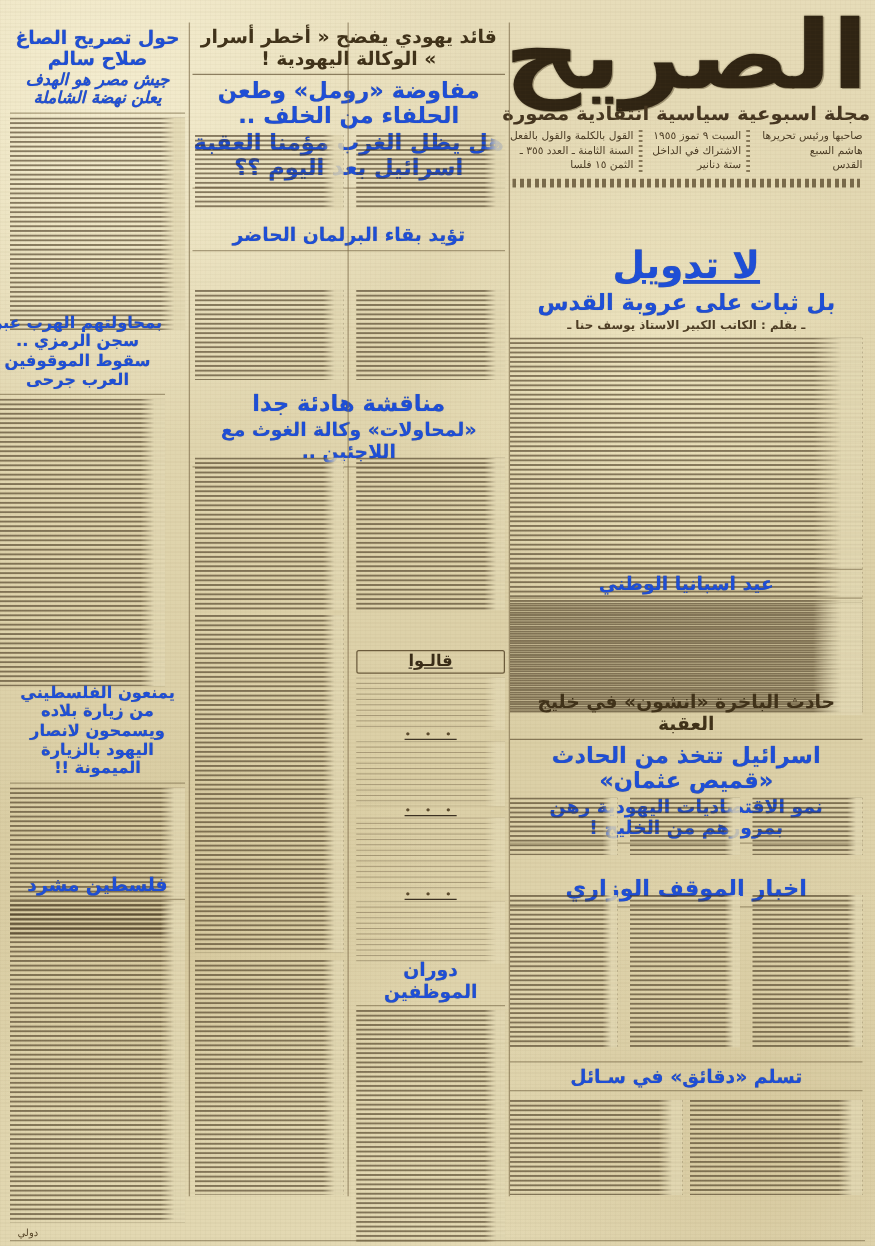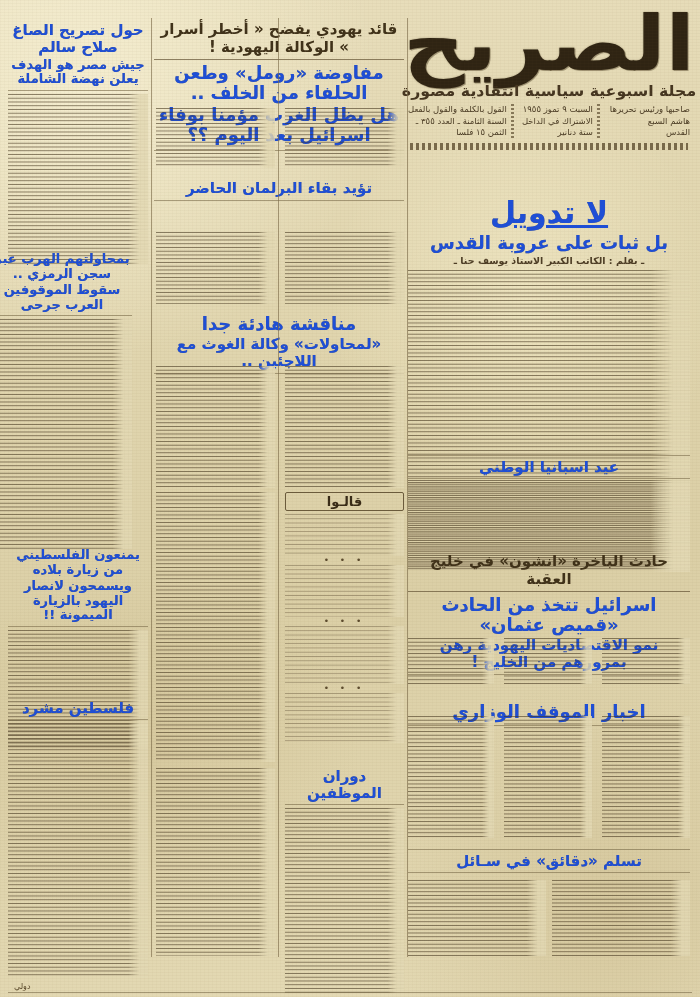--- a/index.html
+++ b/index.html
@@ -152,29 +152,29 @@
     <div class="hl h-xl">لا تدويل</div>
     <div class="hl h-lg" style="margin-top:3px;">بل ثبات على عروبة القدس</div>
     <div class="byline">ـ بقلم : الكاتب الكبير الاستاذ يوسف حنا ـ</div>
     <div class="body dense" style="height:300px;margin-top:4px;"></div>
   </div>
 
   <div class="col" style="top:20px;right:296px;width:250px;">
     <div class="kicker">قائد يهودي يفضح « أخطر أسرار » الوكالة اليهودية !</div>
     <div class="rule"></div>
     <div class="hl h-lg">مفاوضة «رومل» وطعن الحلفاء من الخلف ..</div>
-    <div class="hl h-lg" style="margin-top:2px;">هل يظل الغرب مؤمنا بوفاء اسرائيل بعد اليوم ؟؟</div>
+    <div class="hl h-lg" style="margin-top:2px;">هل يظل الغرب مؤمنا العقبة اسرائيل بعد اليوم ؟؟</div>
     <div class="rule thin" style="margin-top:4px;"></div>
   </div>
   <div class="col body dense" style="top:108px;right:296px;width:119px;height:60px;"></div>
   <div class="col body dense" style="top:108px;right:425px;width:119px;height:60px;"></div>
 
   <div class="col" style="top:22px;right:552px;width:140px;">
     <div class="hl h-md">حول تصريح الصاغ صلاح سالم</div>
-    <div class="hl h-sm" style="margin-top:2px;">جيش مصر هو الهدف يعلن نهضة الشاملة</div>
+    <div class="hl h-sm" style="margin-top:2px;font-style:italic;">جيش مصر هو الهدف يعلن نهضة الشاملة</div>
     <div class="rule thin" style="margin-top:3px;"></div>
     <div class="body dense" style="height:170px;margin-top:2px;"></div>
   </div>
 
   <div class="col" style="top:178px;right:296px;width:250px;">
     <div class="hl h-md" style="margin-top:2px;">تؤيد بقاء البرلمان الحاضر</div>
     <div class="rule thin" style="margin-top:3px;"></div>
   </div>
   <div class="col body dense" style="top:232px;right:296px;width:119px;height:72px;"></div>
   <div class="col body dense" style="top:232px;right:425px;width:119px;height:72px;"></div>
@@ -194,21 +194,21 @@
   <div class="col body dense" style="top:366px;right:296px;width:119px;height:122px;"></div>
   <div class="col body dense" style="top:366px;right:425px;width:119px;height:122px;"></div>
 
   <div class="col" style="top:452px;right:10px;width:282px;">
     <div class="rule thin"></div>
     <div class="hl h-md">عيد اسبانيا الوطني</div>
     <div class="rule thin" style="margin-top:2px;"></div>
     <div class="body dense" style="height:90px;margin-top:2px;"></div>
   </div>
 
-  <div class="col" style="top:492px;right:296px;width:119px;">
+  <div class="col" style="top:520px;right:296px;width:119px;text-decoration:underline;">
     <div class="boxhead">قالـوا</div>
     <div class="body light" style="height:42px;margin-top:3px;"></div>
     <div class="sep-stars">• • •</div>
     <div class="body light" style="height:52px;"></div>
     <div class="sep-stars">• • •</div>
     <div class="body light" style="height:58px;"></div>
     <div class="sep-stars">• • •</div>
     <div class="body light" style="height:50px;"></div>
   </div>
   <div class="col body dense" style="top:492px;right:425px;width:119px;height:270px;"></div>

